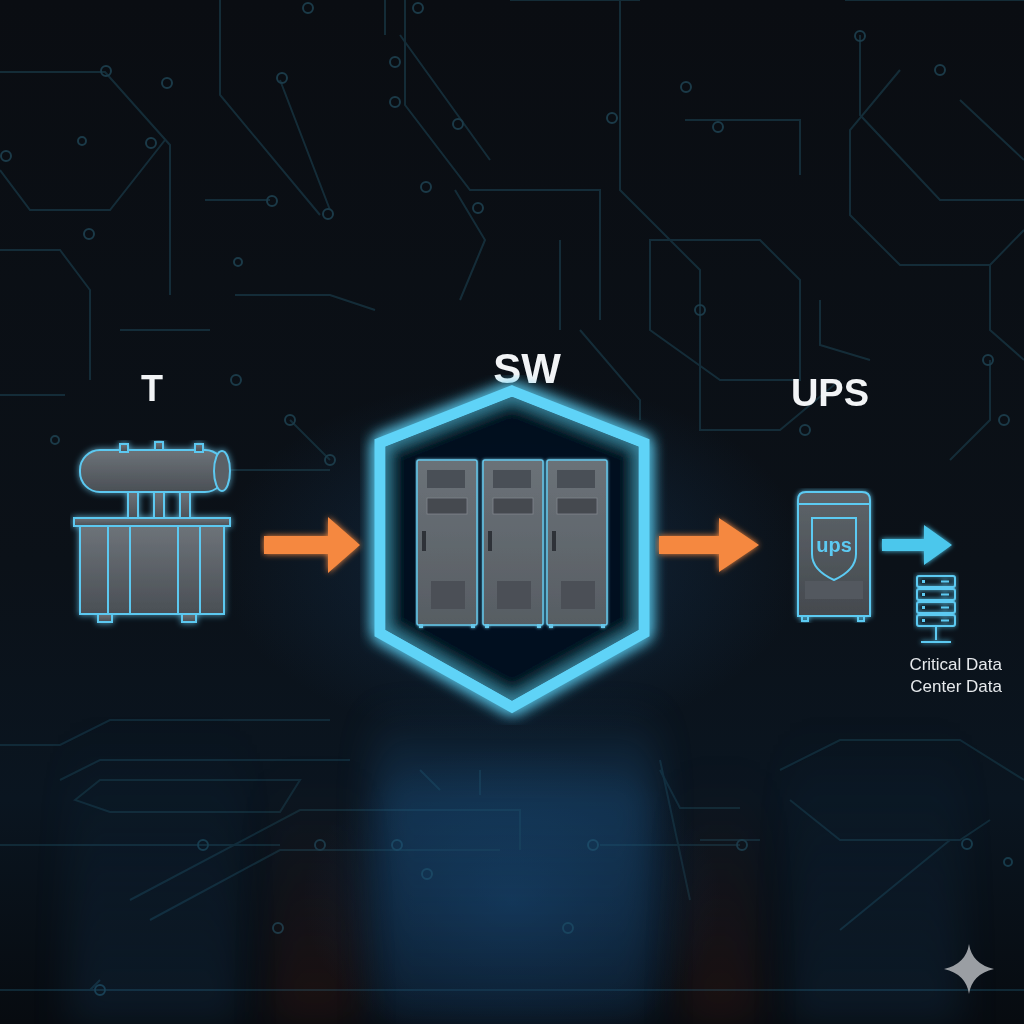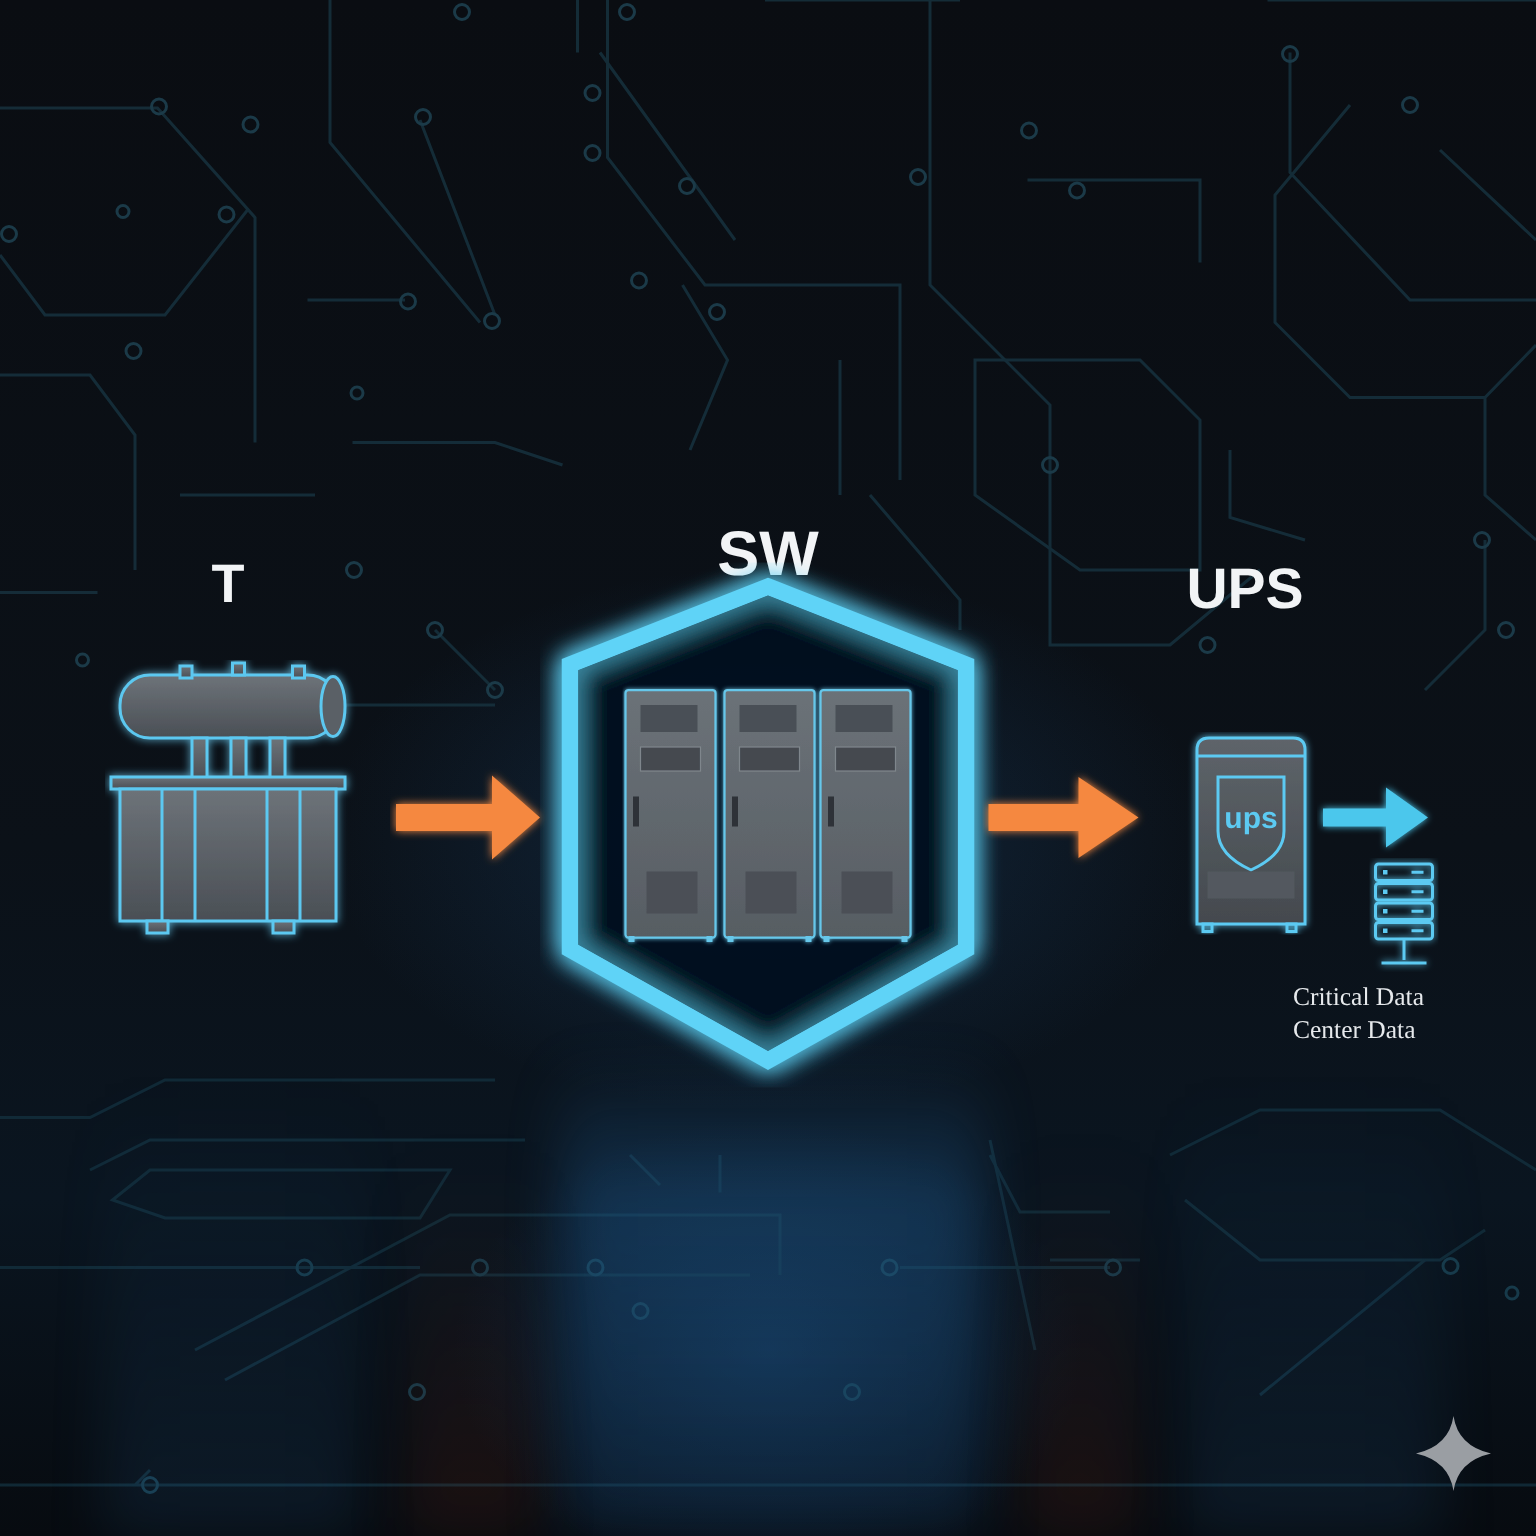--- a/index.html
+++ b/index.html
@@ -5,21 +5,21 @@
   html,body{margin:0;padding:0;}
   body{width:1024px;height:1024px;overflow:hidden;background:#07090d;font-family:"Liberation Sans",sans-serif;position:relative;}
   .bg{position:absolute;inset:0;
     background:
       radial-gradient(ellipse 420px 260px at 512px 560px, rgba(30,80,130,0.35), rgba(0,0,0,0) 70%),
       radial-gradient(ellipse 300px 220px at 512px 900px, rgba(30,90,150,0.30), rgba(0,0,0,0) 70%),
       linear-gradient(#0a0d12 0%, #0b1118 55%, #0a1520 78%, #070b10 100%);}
   svg.circuit{position:absolute;left:0;top:0;}
   .beam{position:absolute;bottom:0;filter:blur(18px);}
   .label{position:absolute;color:#f2f4f6;font-weight:700;text-align:center;}
-  .sub-label{position:absolute;color:#e6e9ec;font-size:17px;line-height:22px;text-align:left;font-family:Liberation Serif, serif;}
+  .sub-label{position:absolute;color:#e6e9ec;font-size:17px;line-height:22px;text-align:right;}
   .arrow{position:absolute;}
   .node{position:absolute;}
   .sparkle{position:absolute;}
 </style>
 </head>
 <body>
 
 <div class="bg"></div>
 
 <svg class="circuit" width="1024" height="1024">
@@ -96,21 +96,21 @@
   </g>
 </svg>
 
 <div class="beam" style="left:375px;width:280px;height:320px;background:linear-gradient(rgba(40,120,190,0.0),rgba(40,120,190,0.28) 30%,rgba(30,90,150,0.18));"></div>
 <div class="beam" style="left:70px;width:170px;height:300px;background:linear-gradient(rgba(40,110,170,0),rgba(40,110,170,0.14));"></div>
 <div class="beam" style="left:270px;width:90px;height:260px;background:linear-gradient(rgba(150,50,20,0),rgba(150,50,20,0.14));"></div>
 <div class="beam" style="left:680px;width:80px;height:260px;background:linear-gradient(rgba(150,50,20,0),rgba(150,50,20,0.14));"></div>
 <div class="beam" style="left:790px;width:170px;height:300px;background:linear-gradient(rgba(40,110,170,0),rgba(40,110,170,0.14));"></div>
 
 <div class="label" style="left:122px;top:368px;width:60px;font-size:36px;">T</div>
-<div class="label" style="left:447px;top:345px;width:130px;font-size:42px;text-align:center;">SW</div>
+<div class="label" style="left:462px;top:345px;width:130px;font-size:42px;text-align:center;">SW</div>
 <div class="label" style="left:770px;top:372px;width:120px;font-size:38px;">UPS</div>
 
 <svg class="node" width="180" height="190" style="left:70px;top:440px;" viewBox="0 0 180 190">
   <defs>
     <filter id="glowT" x="-20%" y="-20%" width="140%" height="140%">
       <feGaussianBlur stdDeviation="3" result="b"></feGaussianBlur>
         <feMerge>
           <feMergeNode in="b"></feMergeNode>
           <feMergeNode in="SourceGraphic"></feMergeNode>
         </feMerge>

